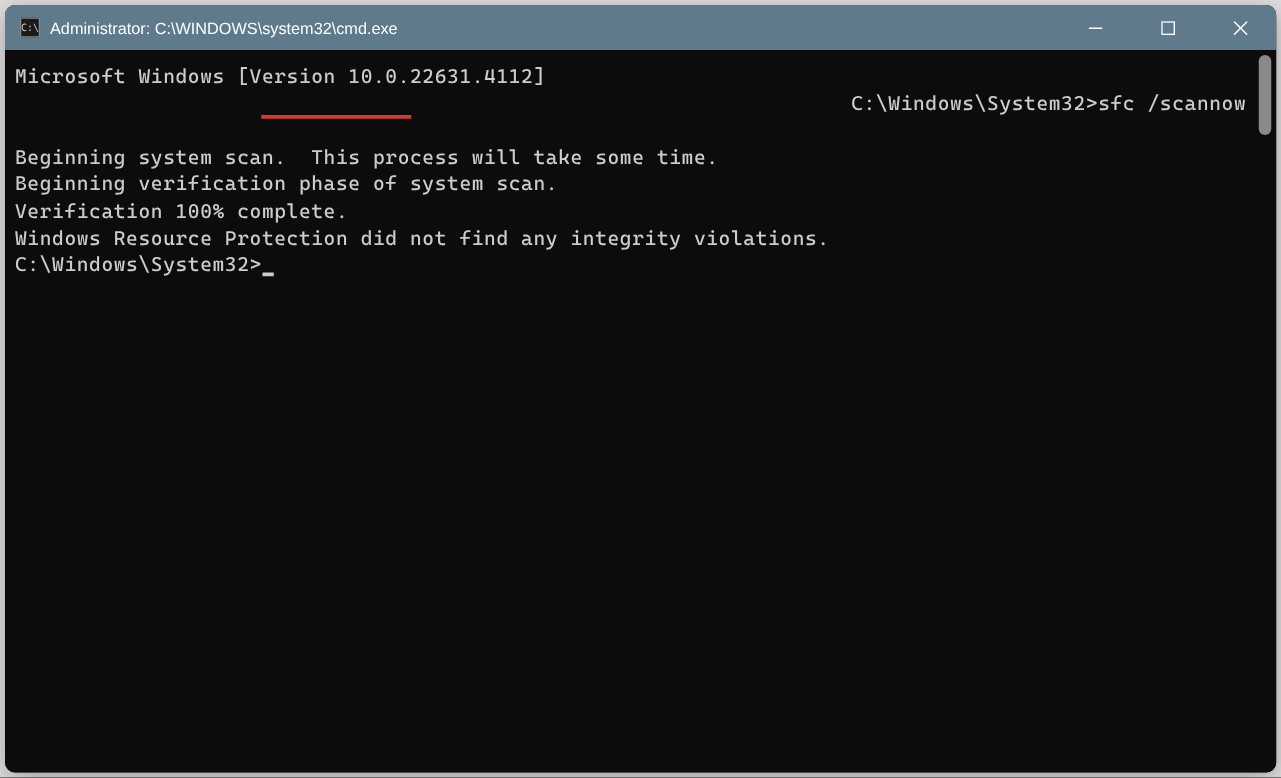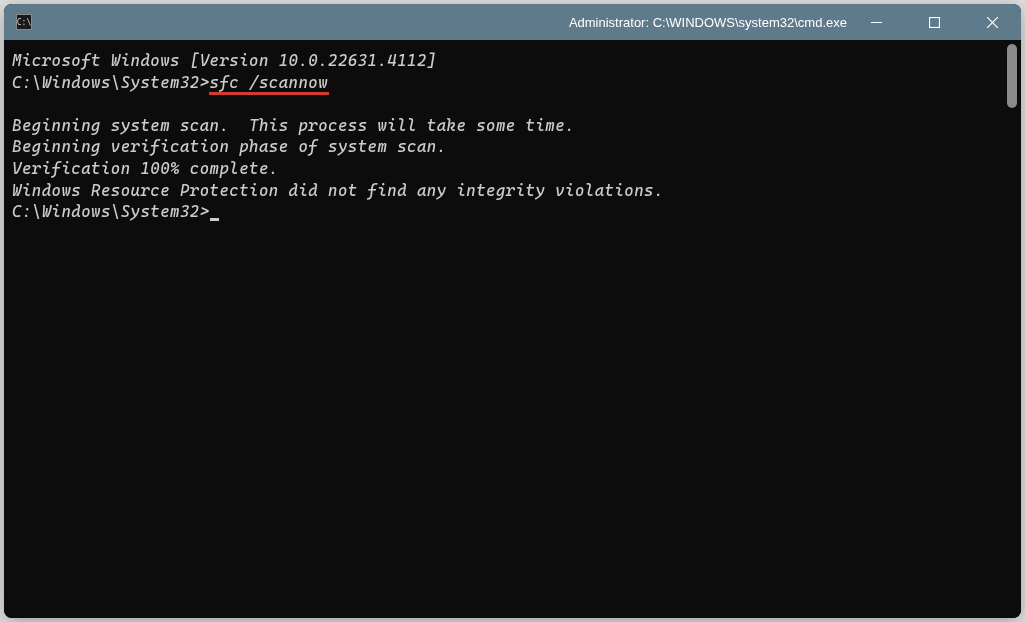--- a/index.html
+++ b/index.html
@@ -50,21 +50,20 @@
       display: flex;
       align-items: center;
       justify-content: center;
       font-size: 8px;
       color: #ccc;
       font-family: monospace;
     }
     
     .titlebar-title {
       flex: 1;
-      text-align: right;
     }
     
     .window-controls {
       display: flex;
       height: 100%;
     }
     
     .window-control {
       width: 58px;
       height: 100%;
@@ -92,30 +91,30 @@
     .terminal {
       flex: 1;
       padding: 10px 8px 8px 8px;
       font-family: "Cascadia Mono", "Consolas", monospace;
       font-size: 16px;
       line-height: 1.35;
       letter-spacing: 0.5px;
       color: #cccccc;
       white-space: pre;
       overflow: hidden;
-      font-style: italic;
     }
     
     .terminal .line {
       display: block;
     }
     
     .prompt-line {
       position: relative;
       display: inline-block;
+      text-align: right;
     }
     
     .underline-annotation {
       position: absolute;
       height: 3px;
       background: #d43a2f;
       bottom: -2px;
     }
     
     .cursor {

